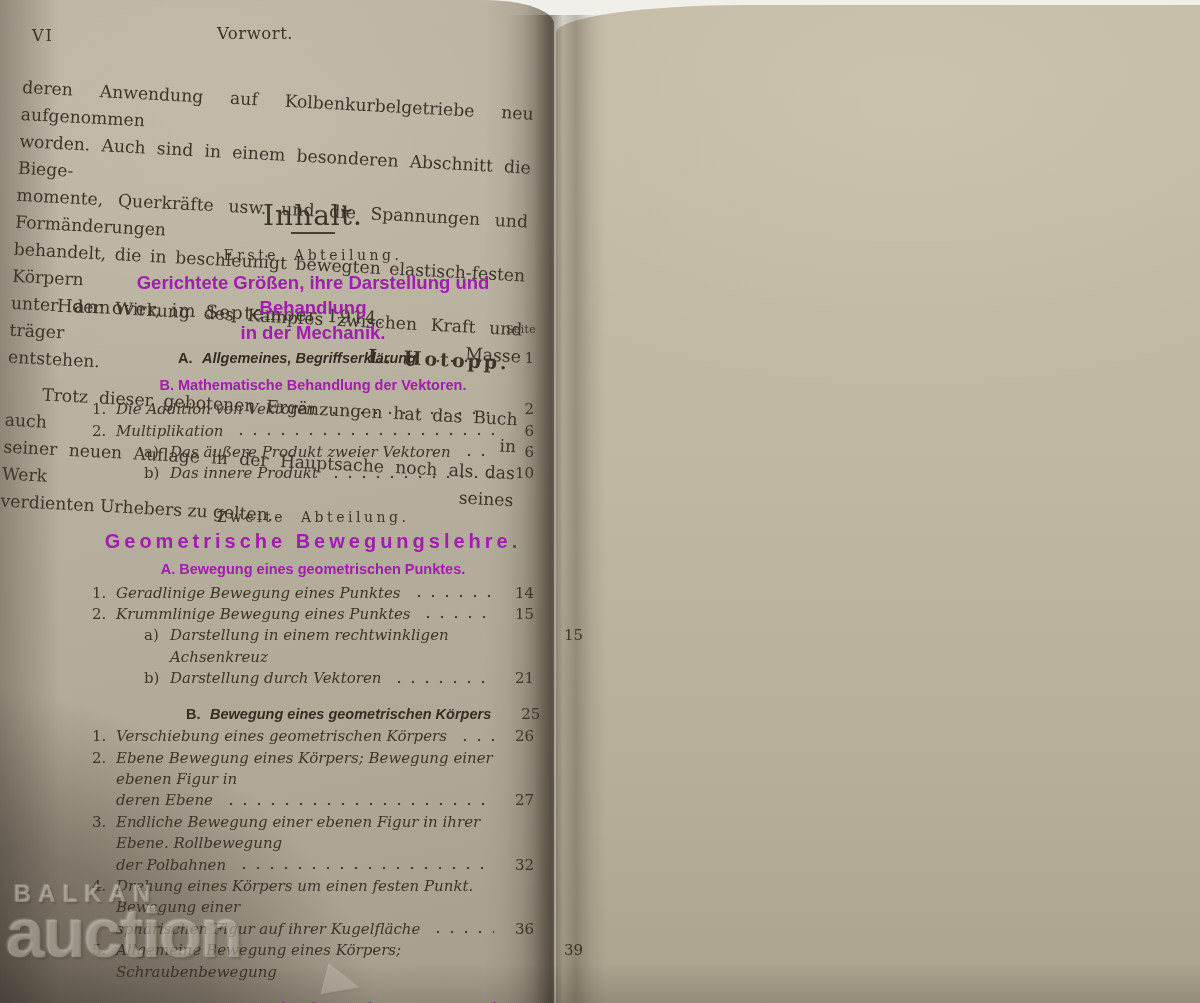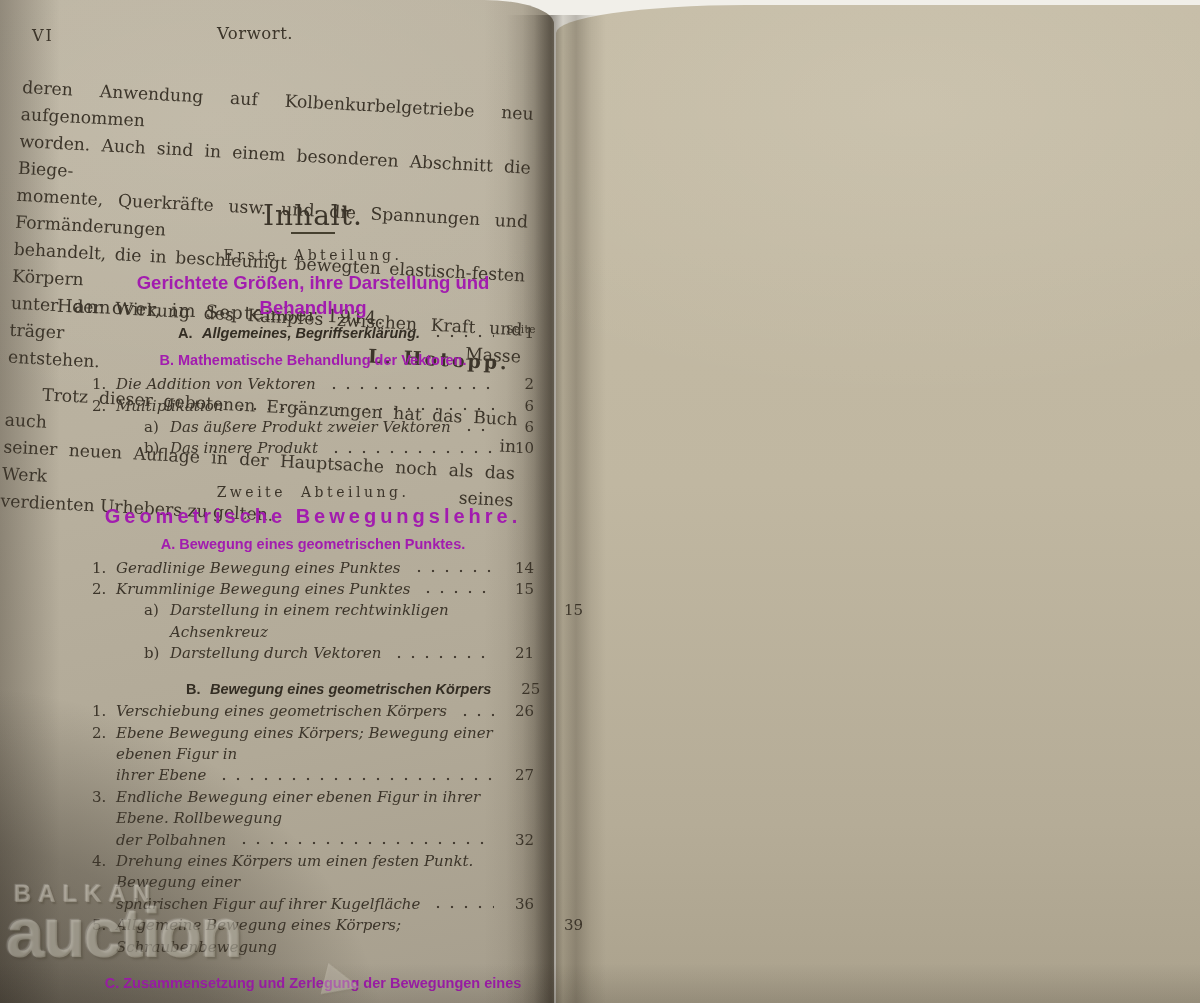--- a/index.html
+++ b/index.html
@@ -144,20 +144,21 @@
   <div class="page-right"></div>
 
   <div class="toc ink">
     <div class="toc-title">Inhalt.</div>
     <hr class="toc-rule">
     <div class="seite">Seite</div>
     <div id="toc-blocks">
         <div class="toc-abteilung">Erste Abteilung.</div>
         <div class="toc-title2 sans">
           <div>Gerichtete Größen, ihre Darstellung und Behandlung</div>
+          <div>in der Mechanik.</div>
         </div>
         <div class="toc-item boldrow indent-a">
           <div class="toc-num">A.</div>
           <div class="toc-body">
             <div class="toc-line">
               <div class="toc-text">Allgemeines, Begriffserklärung.</div>
               <div class="leader"></div>
               <div class="toc-page">1</div>
             </div>
           </div>
@@ -270,21 +271,21 @@
             </div>
           </div>
         </div>
         <div class="toc-item">
           <div class="toc-num">2.</div>
           <div class="toc-body">
             <div class="toc-line">
               <div class="toc-text">Ebene Bewegung eines Körpers; Bewegung einer ebenen Figur in</div>
             </div>
             <div class="toc-line">
-              <div class="toc-text">ihrer Ebene</div>
+              <div class="toc-text">deren Ebene</div>
               <div class="leader"></div>
               <div class="toc-page">27</div>
             </div>
           </div>
         </div>
         <div class="toc-item">
           <div class="toc-num">3.</div>
           <div class="toc-body">
             <div class="toc-line">
               <div class="toc-text">Endliche Bewegung einer ebenen Figur in ihrer Ebene.  Rollbewegung</div>

